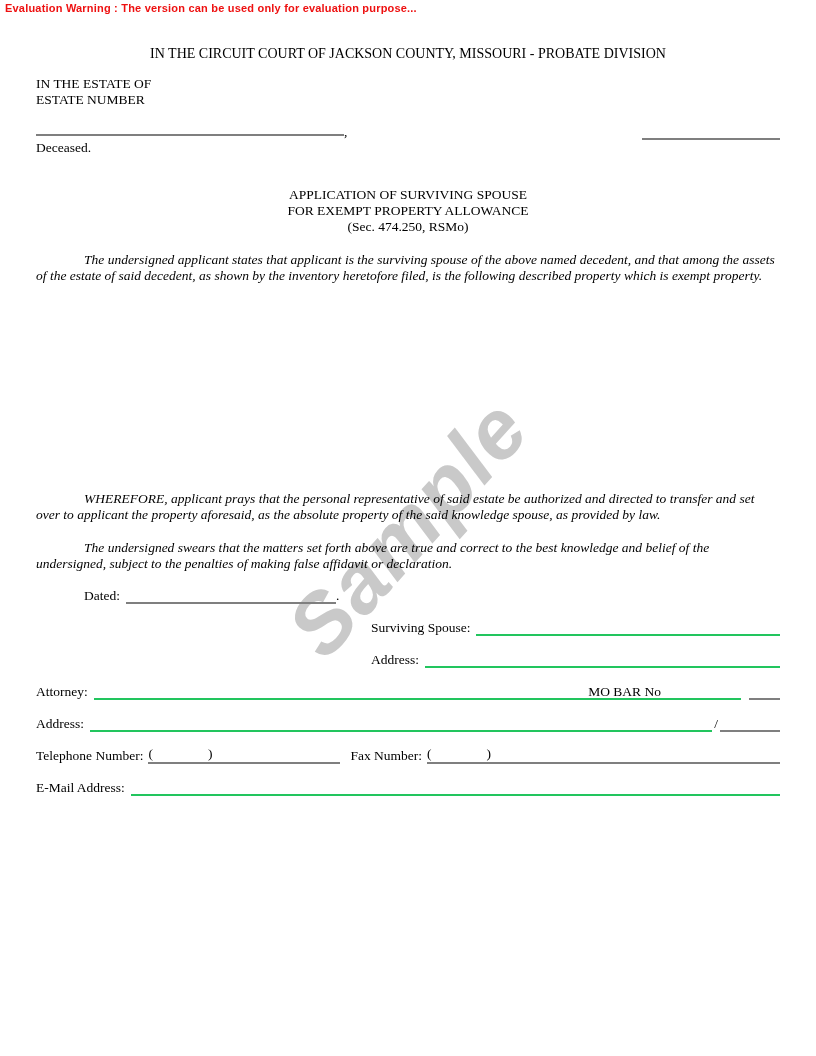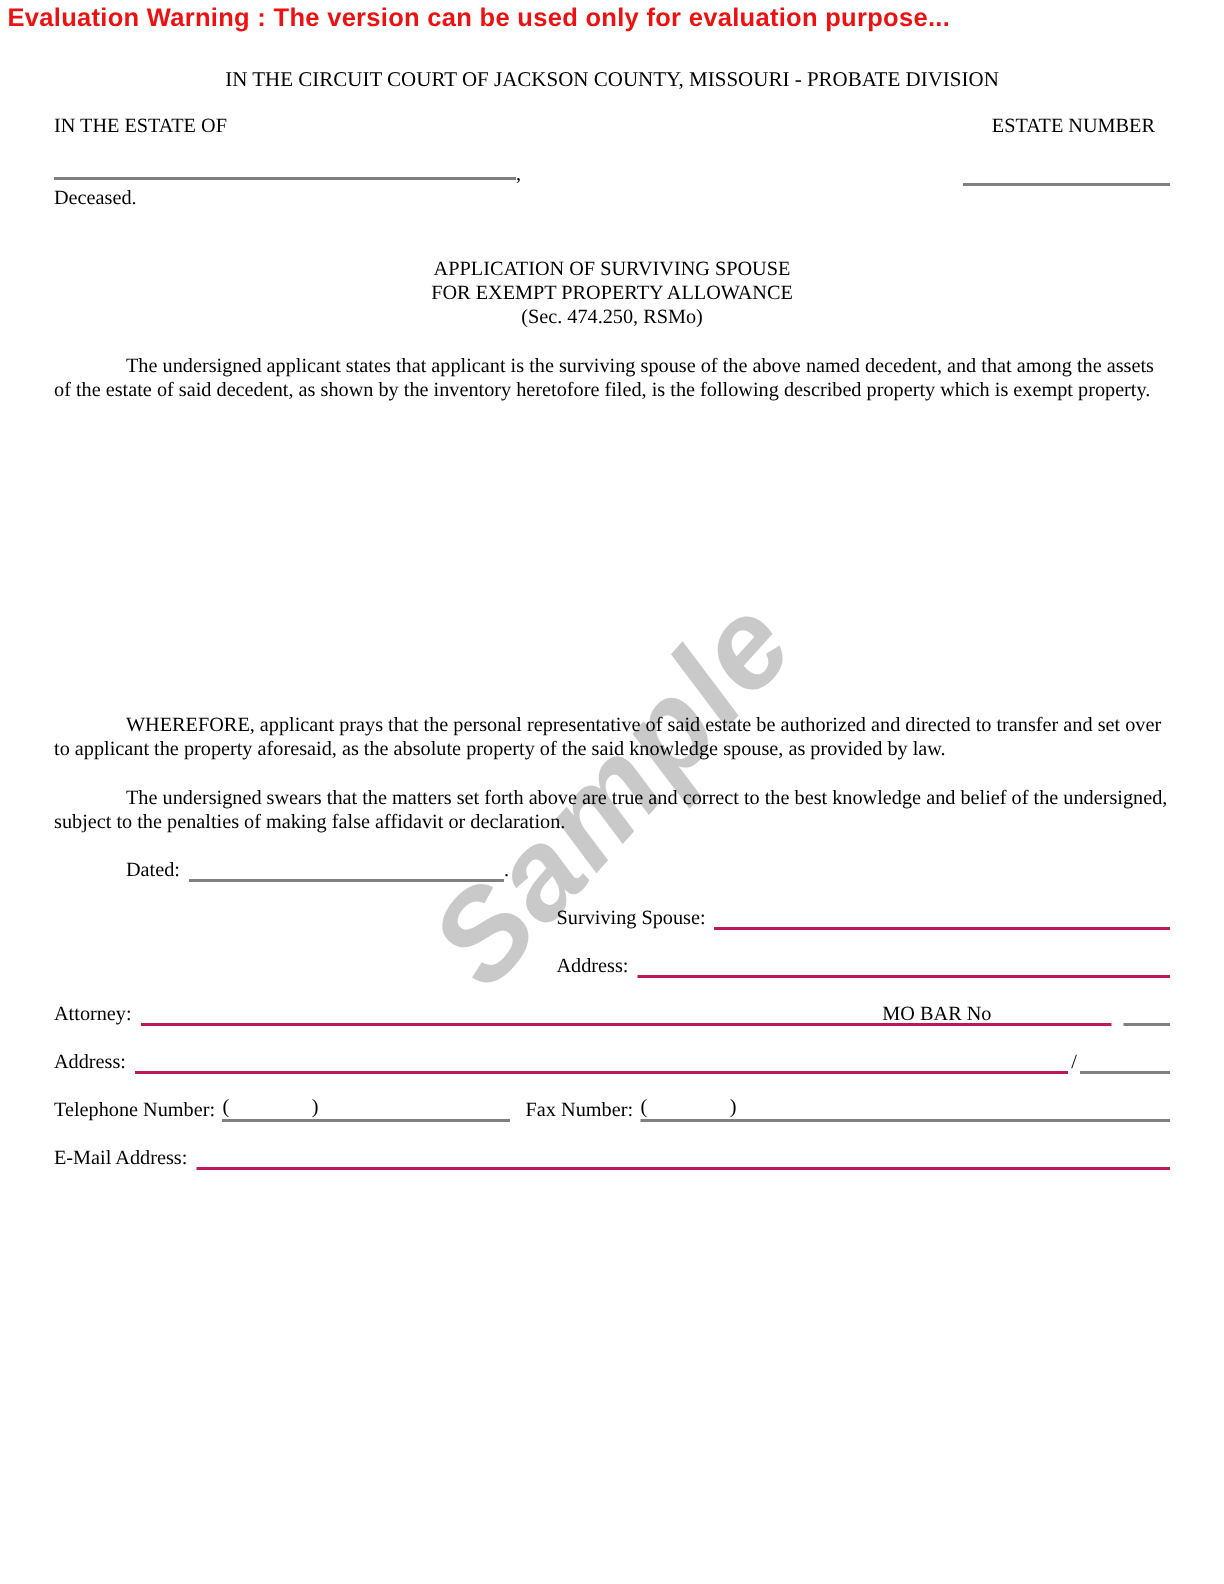--- a/index.html
+++ b/index.html
@@ -5,56 +5,56 @@
   * { margin:0; padding:0; box-sizing:border-box; }
   html,body { background:#ffffff; }
   .page {
     width:816px; height:1056px; position:relative; background:#ffffff;
     font-family:"Liberation Serif","DejaVu Serif",serif;
     font-size:13.5px; color:#000; overflow:hidden;
   }
   .warning {
     position:absolute; top:2px; left:5px; z-index:3;
     font-family:"Liberation Sans","DejaVu Sans",sans-serif;
-    font-size:17px; font-weight:bold; color:#ee1111; letter-spacing:.2px;
+    font-size:11px; font-weight:bold; color:#ee1111; letter-spacing:.2px;
   }
   .watermark {
     position:absolute; left:408px; top:528px; z-index:0;
     transform:translate(-50%,-50%) rotate(-48deg);
     font-family:"Liberation Sans","DejaVu Sans",sans-serif;
     font-size:84px; font-weight:bold; font-style:italic;
     color:#c9c9c9; letter-spacing:2px; white-space:nowrap;
   }
   .content { position:relative; z-index:1; padding:0 36px; }
   .uline { display:inline-block; border-bottom:2px solid #7f7f7f; height:14px; }
 
   .court-heading { margin-top:46px; text-align:center; font-size:14px; }
   .at-row { margin-top:17px; text-align:center; height:18px; }
   .at-label { margin-right:12px; }
   .at-line { width:220px; vertical-align:bottom; }
 
-  .estate-row { margin-top:14px; display:flex; justify-content:space-between; }
+  .estate-row { margin-top:14px; display:flex; justify-content:space-between;flex-direction:column; }
   .estate-number-label { padding-right:10px; }
 
   .name-row { margin-top:16px; display:flex; justify-content:space-between; align-items:flex-end; height:16px; }
   .name-line { width:308px; }
   .estate-number-line { width:138px; }
 
   .title-block { margin-top:31px; text-align:center; line-height:16px; }
 
-  .para { margin-top:17px; text-indent:48px; line-height:16px; }
+  .para { margin-top:17px; text-indent:48px; line-height:16px;font-style:italic; }
   .blank-space { height:190px; }
 
   .dated-row { margin-top:16px; margin-left:48px; display:flex; align-items:flex-end; height:16px; }
   .dated-line { width:210px; margin-left:6px; }
 
   .right-col-row { margin-top:16px; margin-left:335px; display:flex; align-items:flex-end; height:16px; }
   .full-row { margin-top:16px; display:flex; align-items:flex-end; height:16px; }
   .row-label { white-space:nowrap; }
-  .grow-line { flex:1 1 auto; border-bottom:2px solid #be185d; height:14px; margin-left:6px; }
+  .grow-line { flex:1 1 auto; border-bottom:2px solid #22c55e; height:14px; margin-left:6px; }
 
   .attorney-line { display:flex; justify-content:flex-end; align-items:flex-end; }
   .mobar-text { padding-right:80px; height:16px; margin-bottom:-2px; }
   .short-line { flex:0 0 auto; width:31px; border-bottom:2px solid #7f7f7f; height:14px; margin-left:8px; }
   .slash { margin:0 2px 0 2px; }
   .addr-short-line { flex:0 0 auto; width:60px; border-bottom:2px solid #7f7f7f; height:14px; }
 
   .phone-field { flex:0 0 auto; width:192px; border-bottom:2px solid #7f7f7f; height:16px; margin-left:5px; display:flex; align-items:flex-end; }
   .fax-field { flex:1 1 auto; border-bottom:2px solid #7f7f7f; height:16px; margin-left:5px; display:flex; align-items:flex-end; }
   .paren-gap { display:inline-block; width:55px; }

